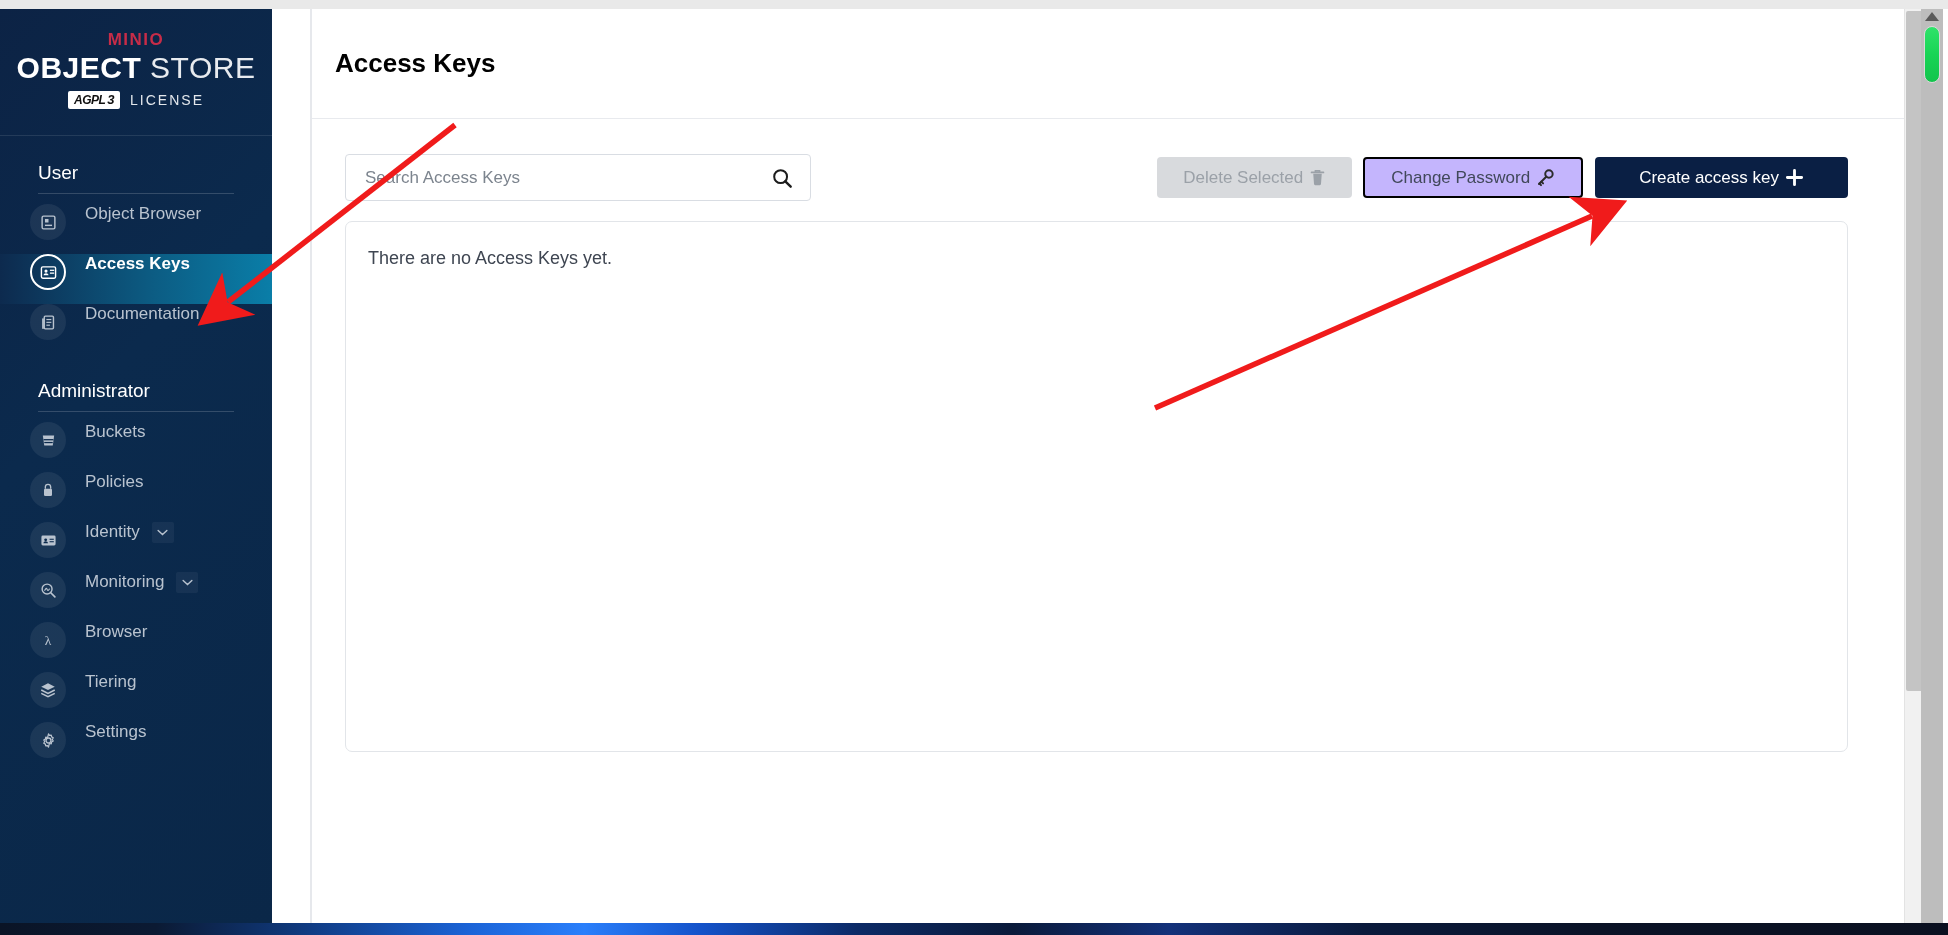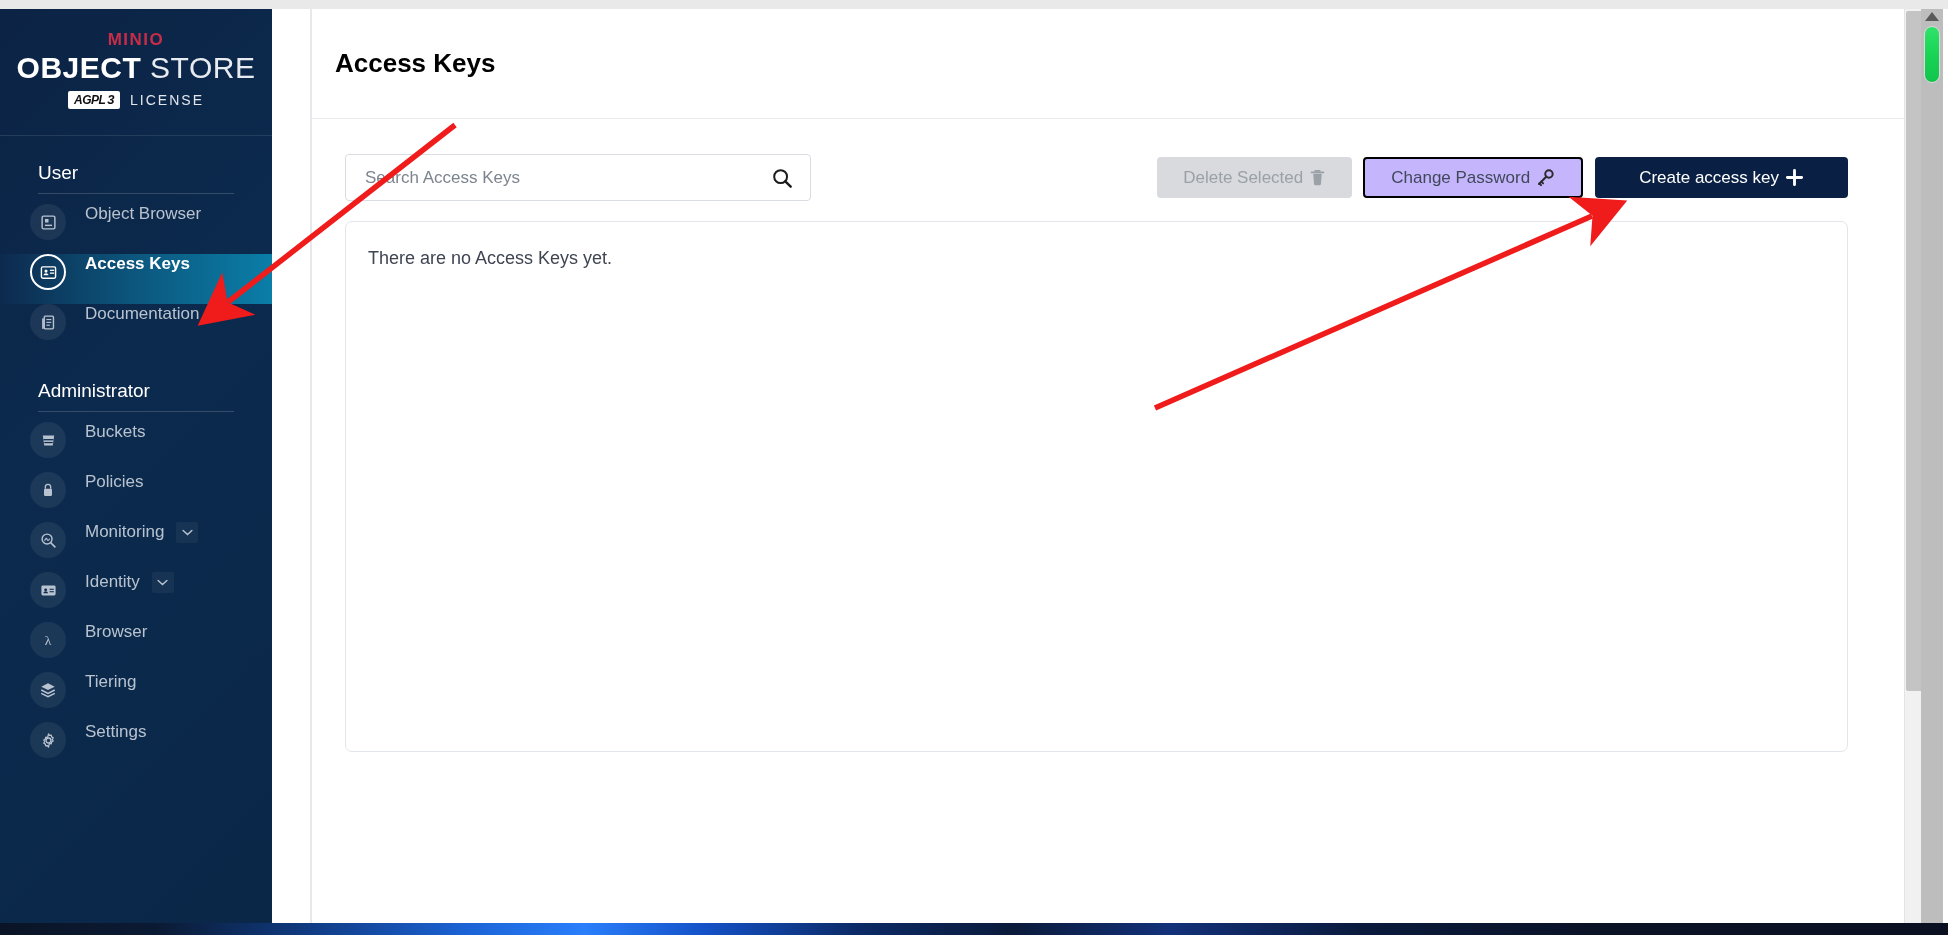--- a/index.html
+++ b/index.html
@@ -274,44 +274,44 @@
             <path d="M8 10V7.5a4 4 0 018 0V10" fill="none" stroke="#b9c3cf" stroke-width="2"></path>
             <rect x="6" y="10" width="12" height="11" rx="2" fill="#b9c3cf"></rect>
           </svg>
       </span>
       <span class="nav-label">Policies</span>
     </div>
 
     <div class="nav-item">
       <span class="nav-icon">
         <svg width="17" height="17" viewBox="0 0 24 24">
-            <circle cx="10" cy="10" r="7" fill="none" stroke="#b9c3cf" stroke-width="2"></circle>
-            <path d="M6.5 11.5c1.2 0 1.2-2.5 2.4-2.5s1.2 3 2.4 3 1.2-2 2.2-2" fill="none" stroke="#b9c3cf" stroke-width="1.5" stroke-linecap="round"></path>
-            <path d="M15.2 15.2L21 21" stroke="#b9c3cf" stroke-width="2.4" stroke-linecap="round"></path>
-          </svg>
-      </span>
-      <span class="nav-label">Monitoring</span>
-      <span class="chevron">
-        <svg width="11" height="7" viewBox="0 0 12 8">
-            <path d="M1 1.6L6 6.4l5-4.8" fill="none" stroke="#b9c3cf" stroke-width="1.6" stroke-linecap="round"></path>
-          </svg>
-      </span>
-    </div>
-
-    <div class="nav-item">
-      <span class="nav-icon">
-        <svg width="17" height="17" viewBox="0 0 24 24">
             <rect x="2" y="5" width="20" height="14" rx="2" fill="#b9c3cf"></rect>
             <circle cx="8" cy="11" r="2" fill="#0b2a4d"></circle>
             <path d="M4.8 16c0-1.8 1.5-2.8 3.2-2.8S11.2 14.2 11.2 16z" fill="#0b2a4d"></path>
             <rect x="13.5" y="9.5" width="6" height="1.5" fill="#0b2a4d"></rect>
             <rect x="13.5" y="13" width="6" height="1.5" fill="#0b2a4d"></rect>
           </svg>
       </span>
       <span class="nav-label">Identity</span>
+      <span class="chevron">
+        <svg width="11" height="7" viewBox="0 0 12 8">
+            <path d="M1 1.6L6 6.4l5-4.8" fill="none" stroke="#b9c3cf" stroke-width="1.6" stroke-linecap="round"></path>
+          </svg>
+      </span>
+    </div>
+
+    <div class="nav-item">
+      <span class="nav-icon">
+        <svg width="17" height="17" viewBox="0 0 24 24">
+            <circle cx="10" cy="10" r="7" fill="none" stroke="#b9c3cf" stroke-width="2"></circle>
+            <path d="M6.5 11.5c1.2 0 1.2-2.5 2.4-2.5s1.2 3 2.4 3 1.2-2 2.2-2" fill="none" stroke="#b9c3cf" stroke-width="1.5" stroke-linecap="round"></path>
+            <path d="M15.2 15.2L21 21" stroke="#b9c3cf" stroke-width="2.4" stroke-linecap="round"></path>
+          </svg>
+      </span>
+      <span class="nav-label">Monitoring</span>
       <span class="chevron">
         <svg width="11" height="7" viewBox="0 0 12 8">
             <path d="M1 1.6L6 6.4l5-4.8" fill="none" stroke="#b9c3cf" stroke-width="1.6" stroke-linecap="round"></path>
           </svg>
       </span>
     </div>
 
     <div class="nav-item">
       <span class="nav-icon">
         <svg width="18" height="18" viewBox="0 0 24 24">

